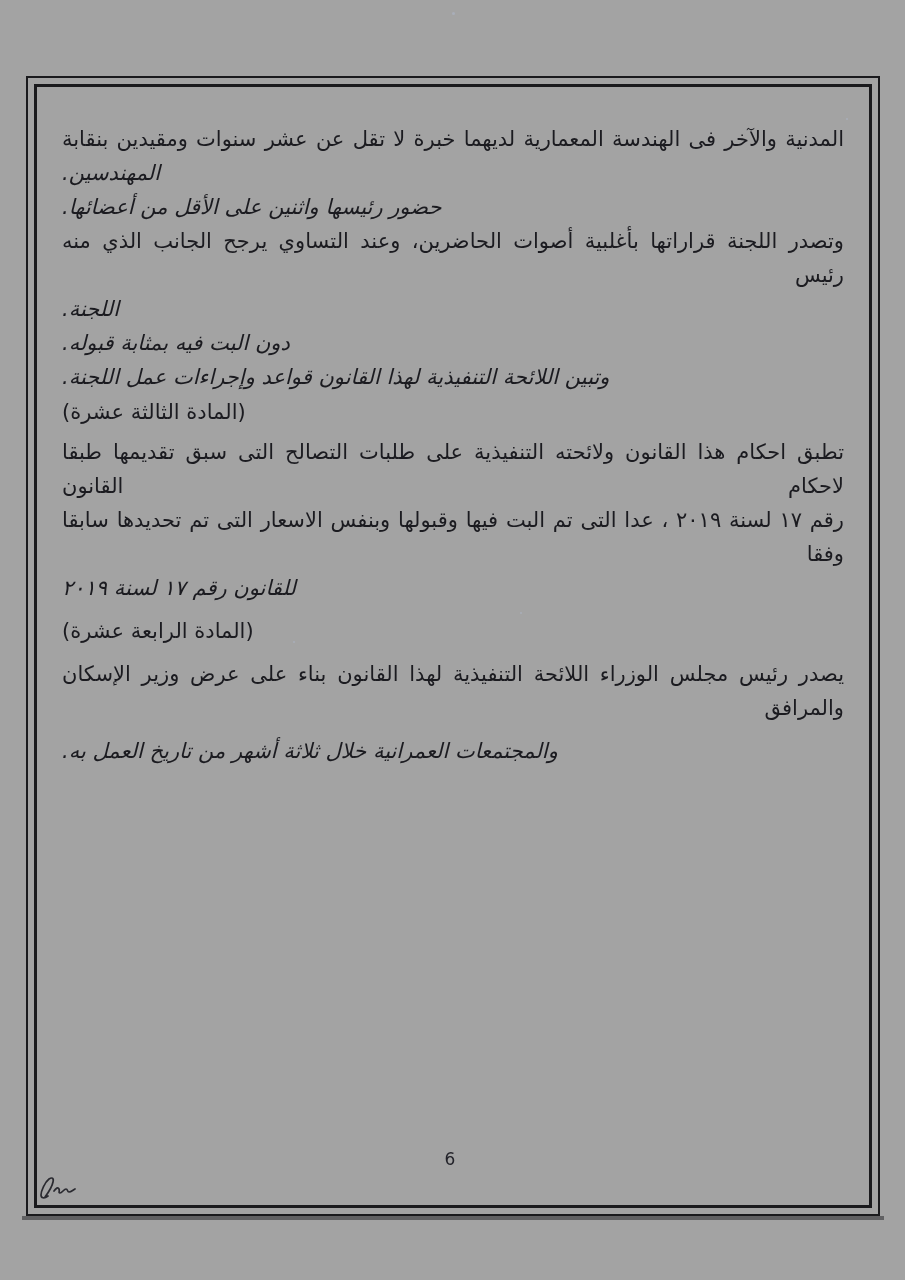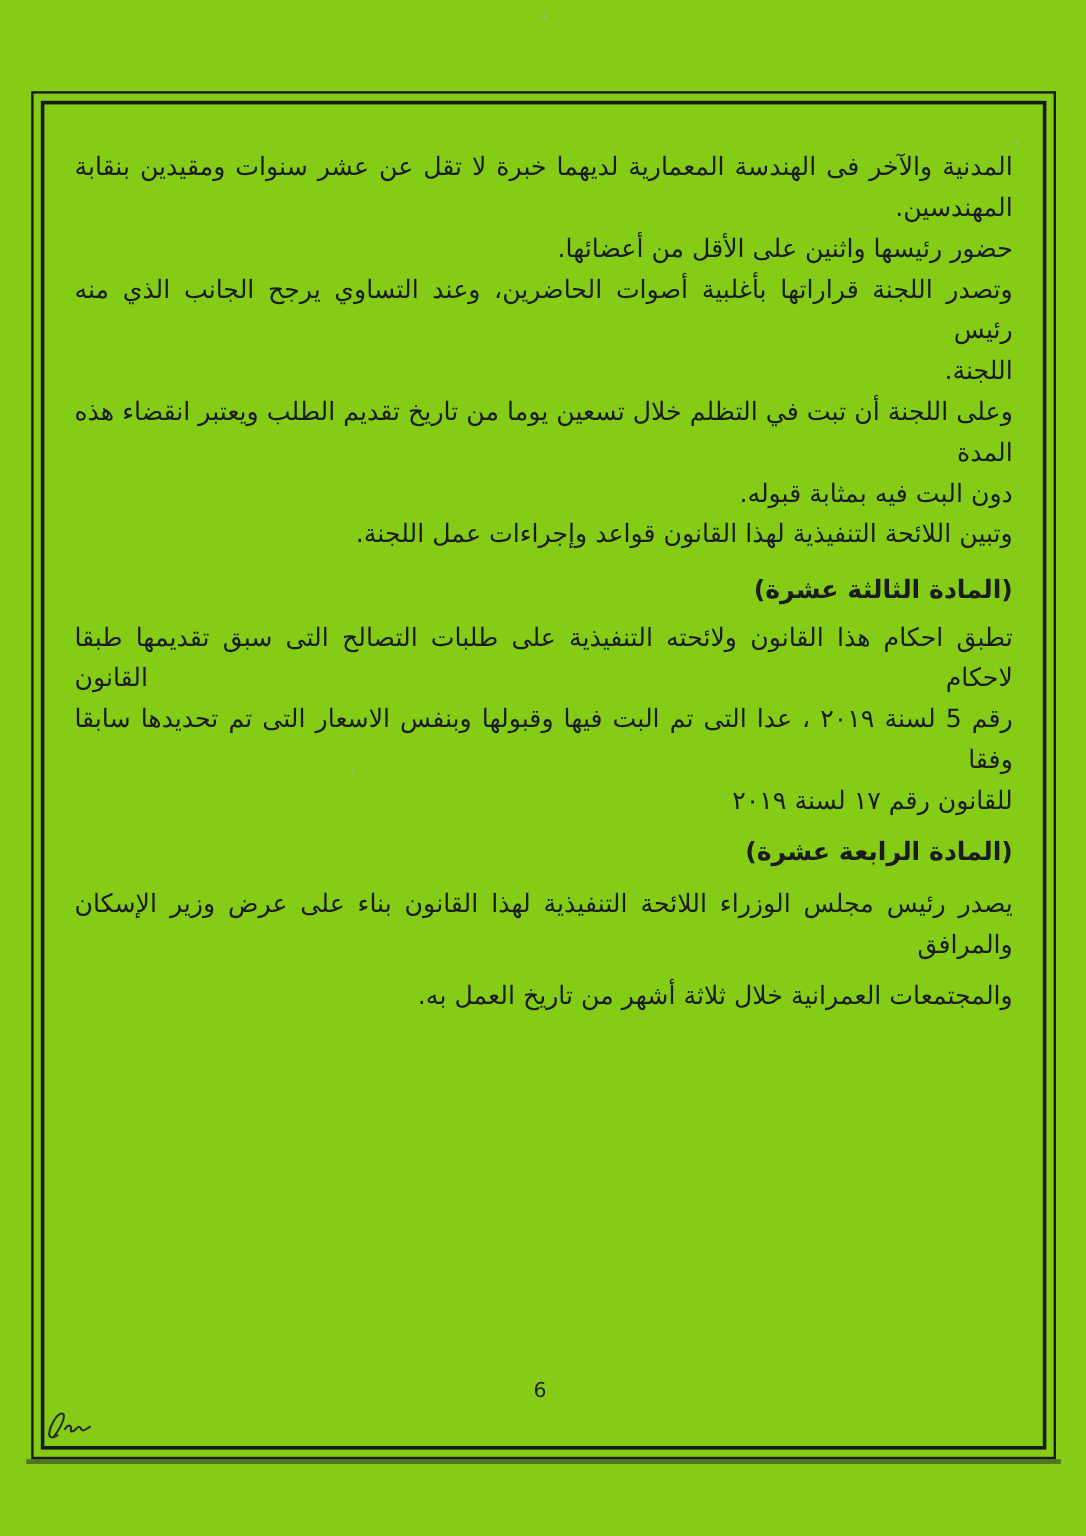--- a/index.html
+++ b/index.html
@@ -1,19 +1,19 @@
 <!DOCTYPE html>
 <html lang="ar"><head>
 <meta charset="utf-8">
 <style>
   html,body{margin:0;padding:0;background:#e6e8ec;}
   .page{
     position:relative;
     width:905px;height:1280px;
-    background:#84cc16;
+    background:#a3a3a3;
     font-family:"DejaVu Sans", sans-serif;
     color:#1b1b20;
     overflow:hidden;
   }
   
   .frame-outer{
     position:absolute;left:26px;top:76px;width:854px;height:1140px;
     border:2px solid #1a1a1d;box-sizing:border-box;
   }
   .frame-inner{
@@ -27,24 +27,24 @@
   }
   .content{
     position:absolute;left:62px;top:122px;width:782px;
     direction:rtl;
     font-size:21px;
     line-height:34px;
     text-align:right;
   }
   .line{min-height:34px;}
   .line.justify{text-align:justify;text-align-last:justify;}
-  .line.center{text-align:right;}
+  .line.center{text-align:left;font-style:italic;}
   .line.heading{
-    text-align:right;font-weight:700;
-    margin-top:12px;margin-bottom:6px;
+    text-align:left;font-weight:400;
+    margin-top:1px;margin-bottom:6px;
   }
   
   .content .line:nth-last-child(-n+3){margin-top:9px;}
   .page-number{
     position:absolute;left:438px;top:1149px;width:24px;
     text-align:center;font-size:17px;color:#23232a;
   }
   .signature-mark{position:absolute;left:38px;top:1174px;width:44px;height:32px;}
   .signature-mark svg{display:block;width:100%;height:100%;}
   .speck{position:absolute;border-radius:50%;background:#a9aeb9;}
@@ -66,26 +66,25 @@
   <div class="speck s2"></div>
   <div class="speck s3"></div>
   <div class="speck s4"></div>
 
   <div class="content" id="doc-body">
       <div class="line justify">المدنية والآخر فى الهندسة المعمارية لديهما خبرة لا تقل عن عشر سنوات ومقيدين بنقابة</div>
       <div class="line center">المهندسين.</div>
       <div class="line center">حضور رئيسها واثنين على الأقل من أعضائها.</div>
       <div class="line justify">وتصدر اللجنة قراراتها بأغلبية أصوات الحاضرين، وعند التساوي يرجح الجانب الذي منه رئيس</div>
       <div class="line center">اللجنة.</div>
-      <div class="line justify">وعلى اللجنة أن تبت في التظلم خلال تسعين يوما من تاريخ تقديم الطلب ويعتبر انقضاء هذه المدة</div>
       <div class="line center">دون البت فيه بمثابة قبوله.</div>
       <div class="line center">وتبين اللائحة التنفيذية لهذا القانون قواعد وإجراءات عمل اللجنة.</div>
       <div class="line heading">(المادة الثالثة عشرة)</div>
       <div class="line justify">تطبق احكام هذا القانون ولائحته التنفيذية على طلبات التصالح التى سبق تقديمها طبقا لاحكام القانون</div>
-      <div class="line justify">رقم 5 لسنة ٢٠١٩ ، عدا التى تم البت فيها وقبولها وبنفس الاسعار التى تم تحديدها سابقا وفقا</div>
+      <div class="line justify">رقم ١٧ لسنة ٢٠١٩ ، عدا التى تم البت فيها وقبولها وبنفس الاسعار التى تم تحديدها سابقا وفقا</div>
       <div class="line center">للقانون رقم ١٧ لسنة ٢٠١٩</div>
       <div class="line heading">(المادة الرابعة عشرة)</div>
       <div class="line justify">يصدر رئيس مجلس الوزراء اللائحة التنفيذية لهذا القانون بناء على عرض وزير الإسكان والمرافق</div>
       <div class="line center">والمجتمعات العمرانية خلال ثلاثة أشهر من تاريخ العمل به.</div>
     </div>
 
   <div class="page-number">6</div>
 
   <div class="signature-mark">
     <svg viewBox="0 0 44 32" fill="none" xmlns="http://www.w3.org/2000/svg">

